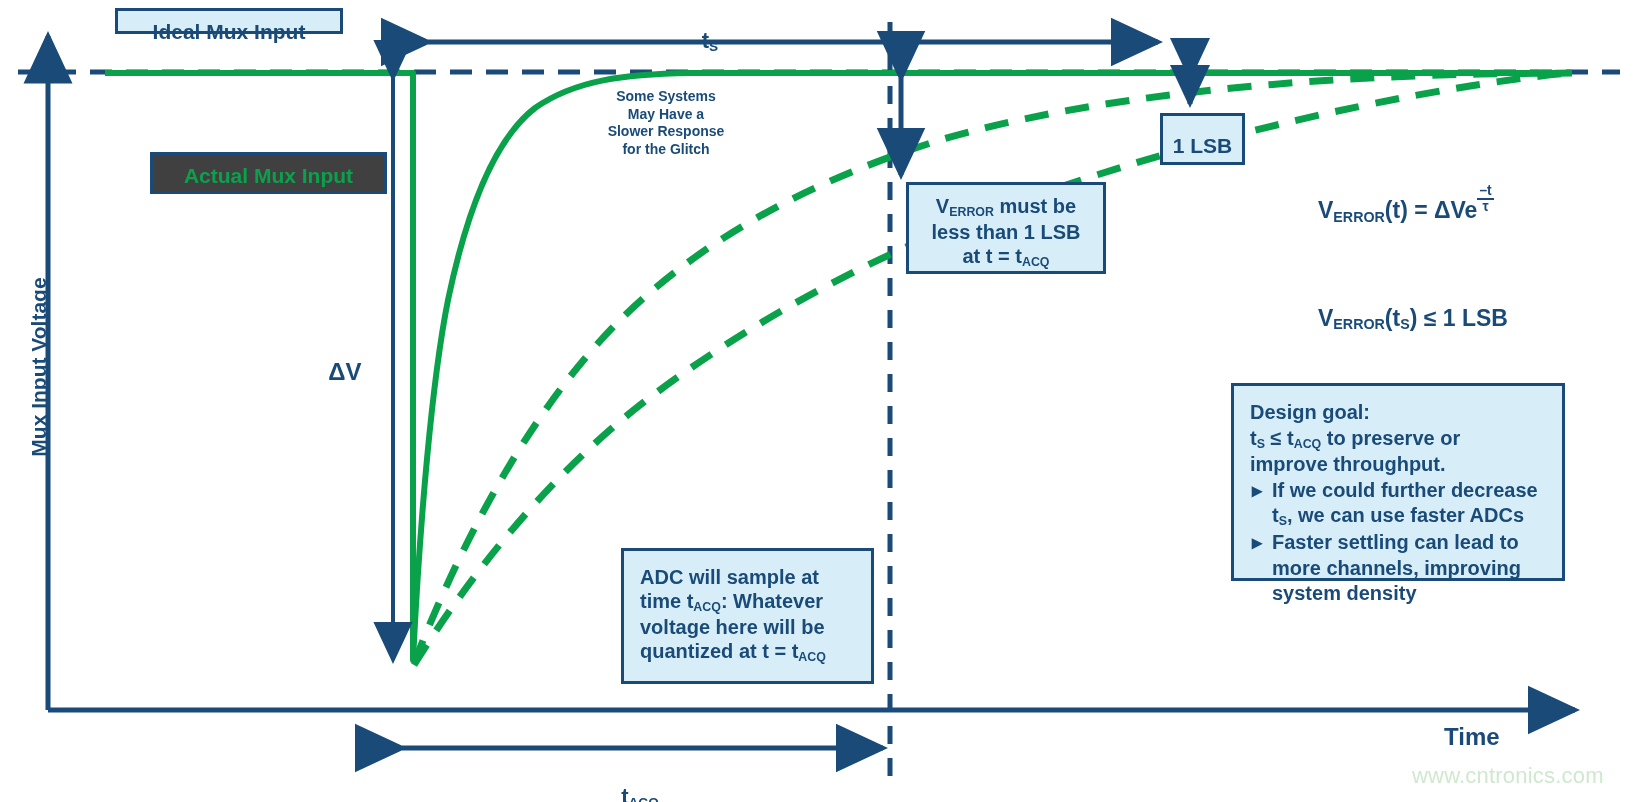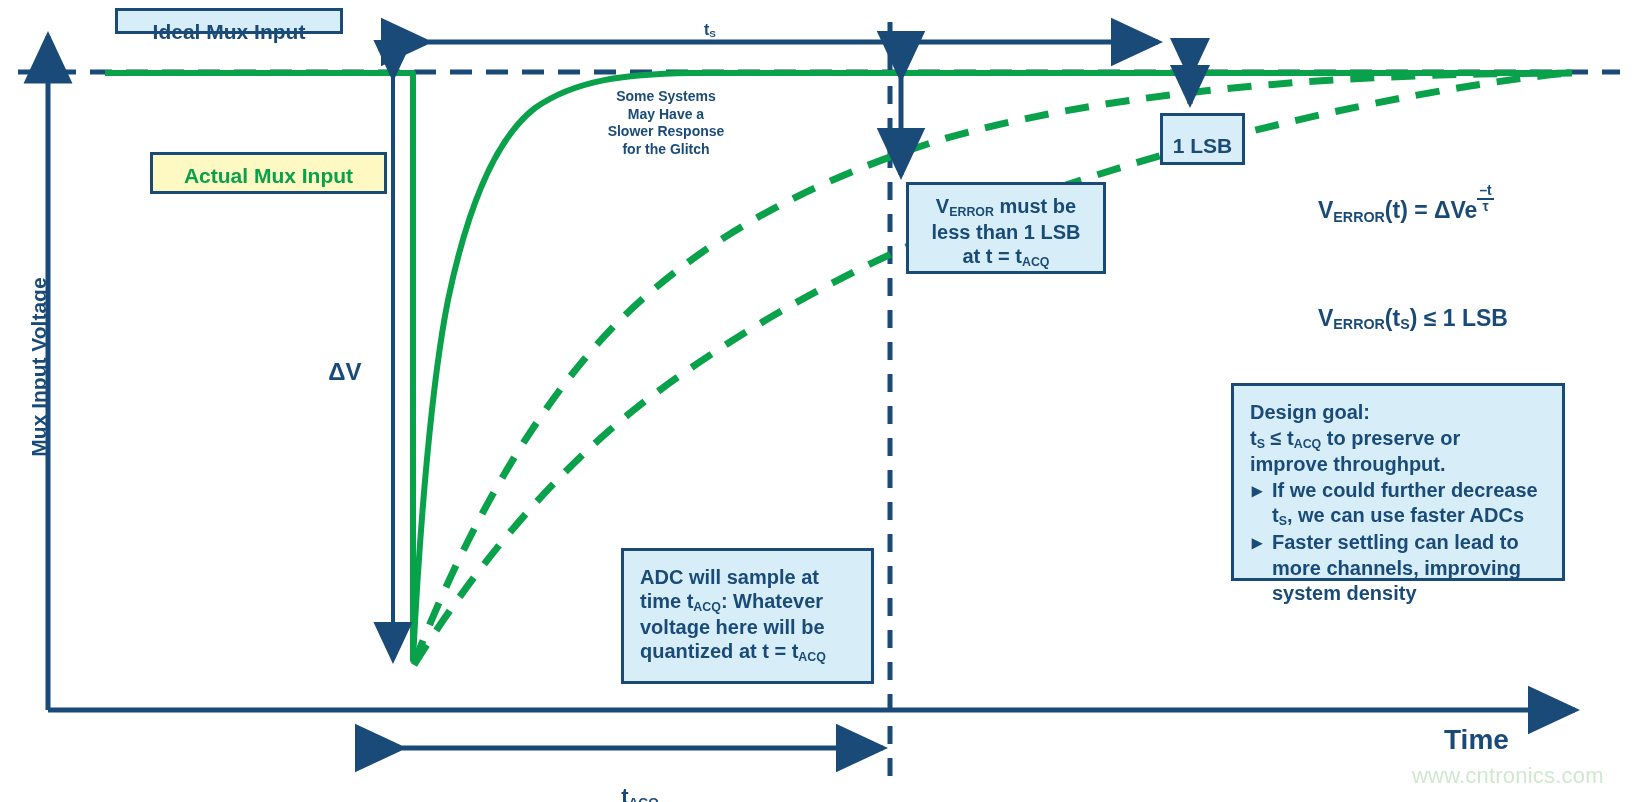--- a/index.html
+++ b/index.html
@@ -28,21 +28,21 @@
   .callout{
     position:absolute;
     background:#d7eef8;
     border:3px solid #1a4b78;
     color:#1a4b78;
     font-weight:bold;
     box-sizing:border-box;
     line-height:1.2;
   }
   .callout.green{
-    background:#fef9c3;
+    background:#404040;
     color:#0aa14b;
   }
   .ctr{text-align:center;}
   .lft{text-align:left;}
   sub{font-size:0.62em; font-weight:bold; vertical-align:-0.22em;}
   .yaxis-label{
     position:absolute;
     left:-66px;
     top:355px;
     width:210px;
@@ -149,31 +149,31 @@
       <line x1="901" y1="78" x2="901" y2="175" stroke="#1a4b78" stroke-width="5" marker-start="url(#ahNavy)" marker-end="url(#ahNavy)"></line>
     </g>
 
     <g>
       <line x1="1190" y1="77" x2="1190" y2="104" stroke="#1a4b78" stroke-width="5" marker-start="url(#ahNavyS)" marker-end="url(#ahNavyS)"></line>
     </g>
   </svg>
 
   <div class="yaxis-label">Mux Input Voltage</div>
 
-  <div class="lbl" style="left:1444px; top:723px; font-size:28px;">Time</div>
+  <div class="lbl" style="left:1444px; top:723px; font-size:24px;">Time</div>
 
   <div class="callout ctr" style="left:115px; top:8px; width:228px; height:26px; font-size:21px; padding-top:8px;">
     <span>Ideal Mux Input</span>
   </div>
 
   <div class="callout green ctr" style="left:150px; top:152px; width:237px; height:42px; font-size:21px; padding-top:8px;">
     <span>Actual Mux Input</span>
   </div>
 
-  <div class="lbl ctr" style="left:670px; top:2px; width:80px; font-size:16px;">
+  <div class="lbl ctr" style="left:670px; top:2px; width:80px; font-size:22px;">
     <span>t</span><sub>S</sub>
   </div>
 
   <div class="lbl ctr" style="left:575px; top:758px; width:130px; font-size:22px;">
     <span>t</span><sub>ACQ</sub>
   </div>
 
   <div class="lbl ctr" style="left:305px; top:358px; width:80px; font-size:24px;">ΔV</div>
 
   <div class="lbl ctr" style="left:566px; top:88px; width:200px; font-size:14px; line-height:1.25;">Some Systems

